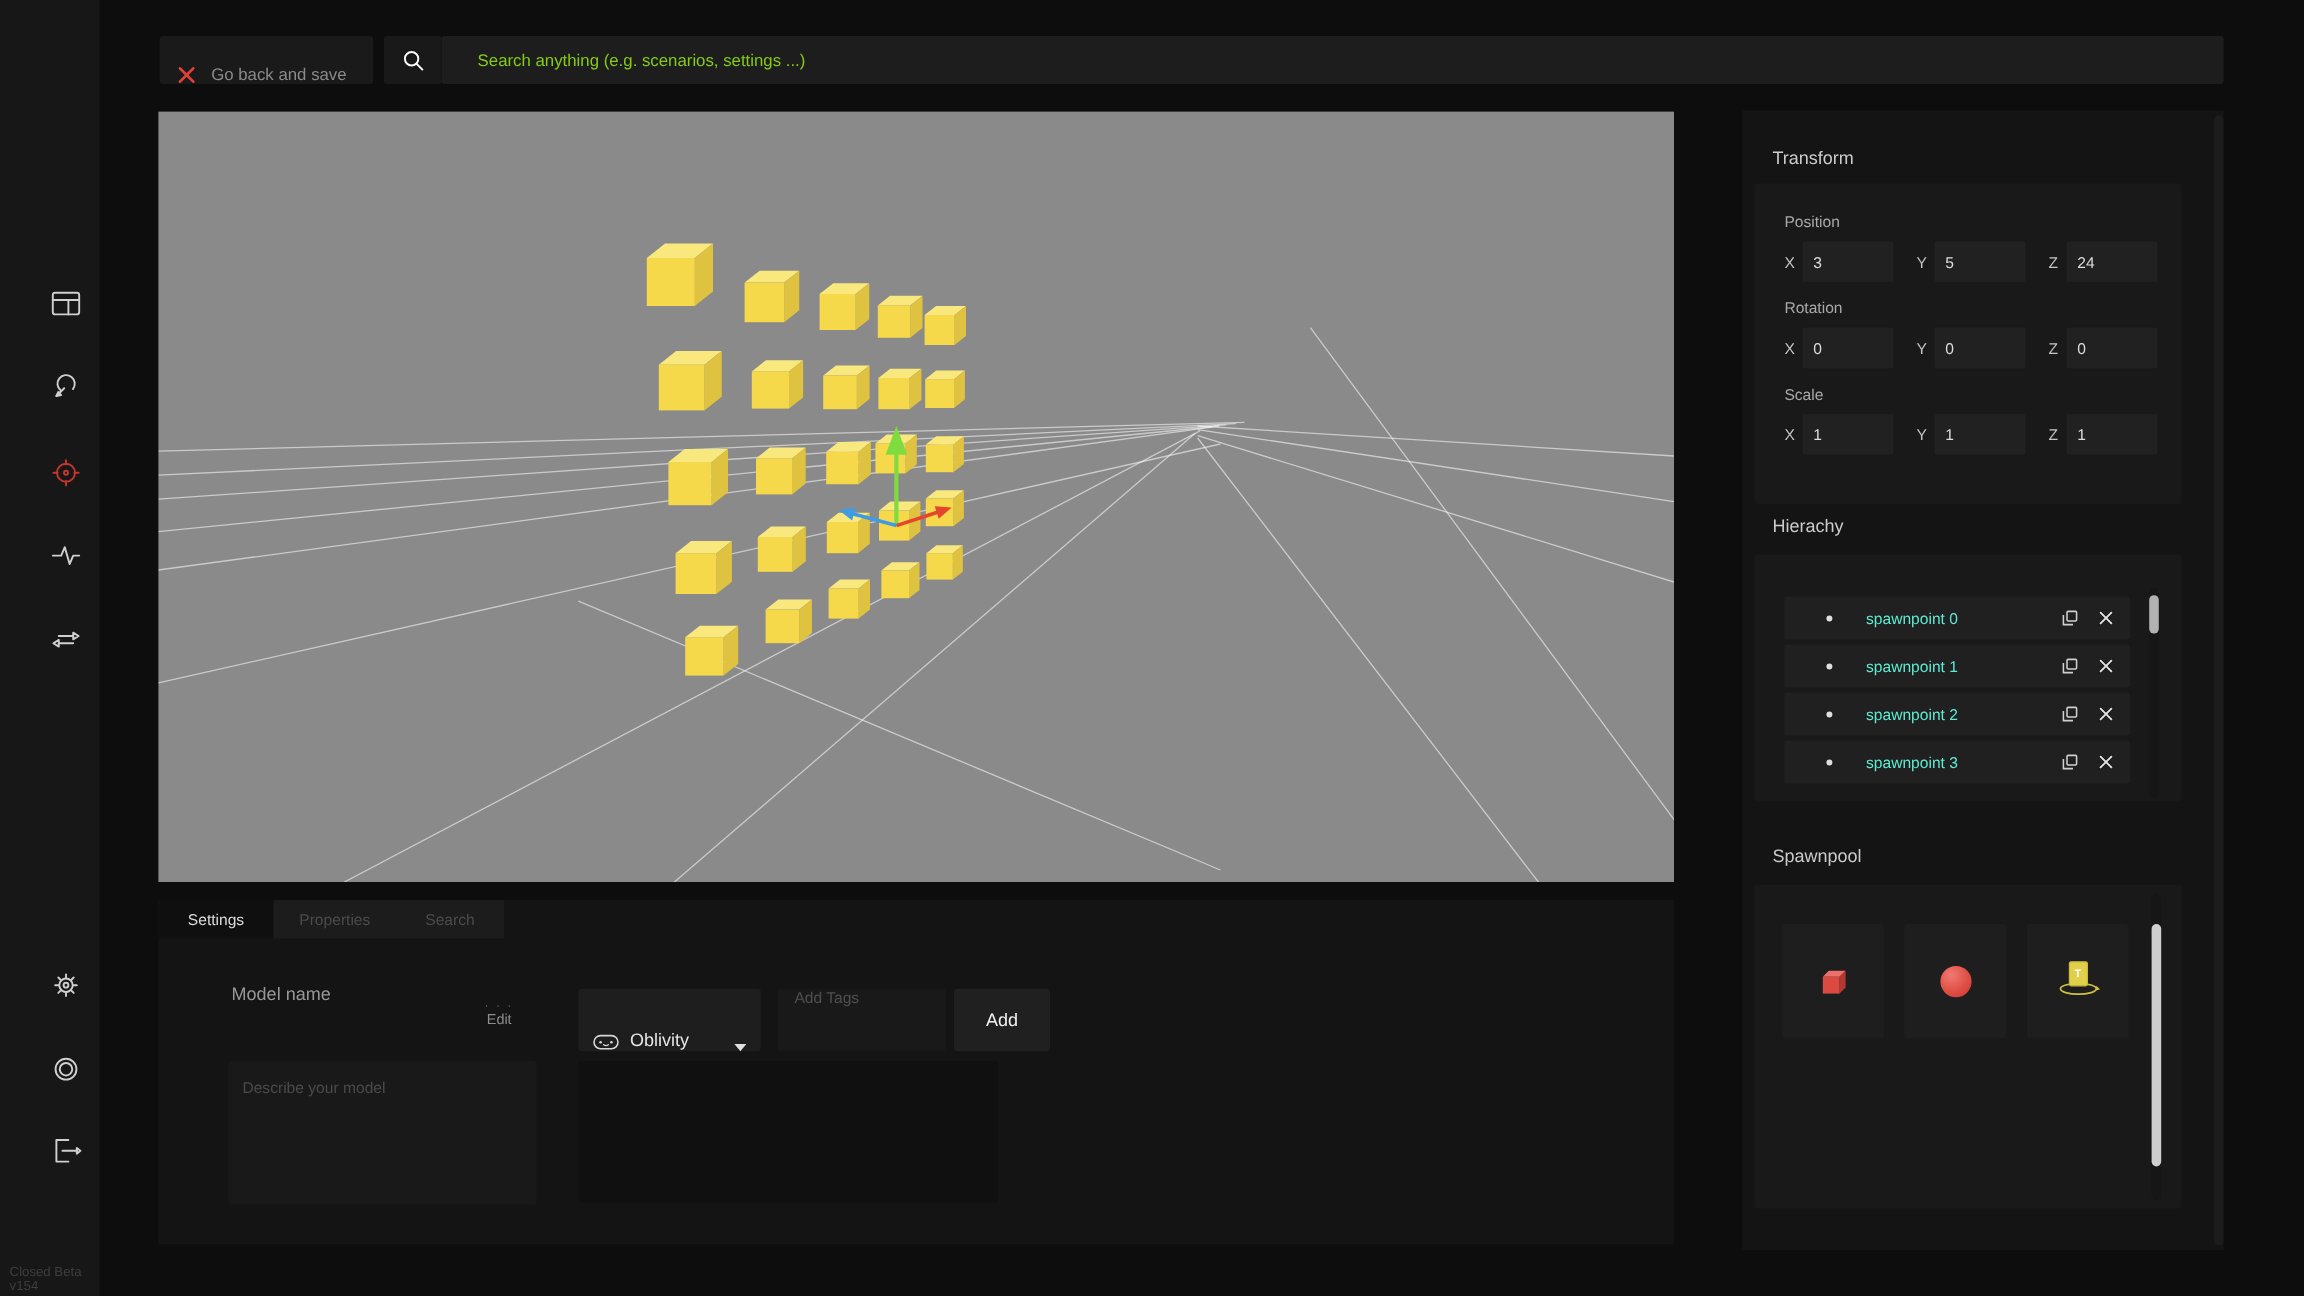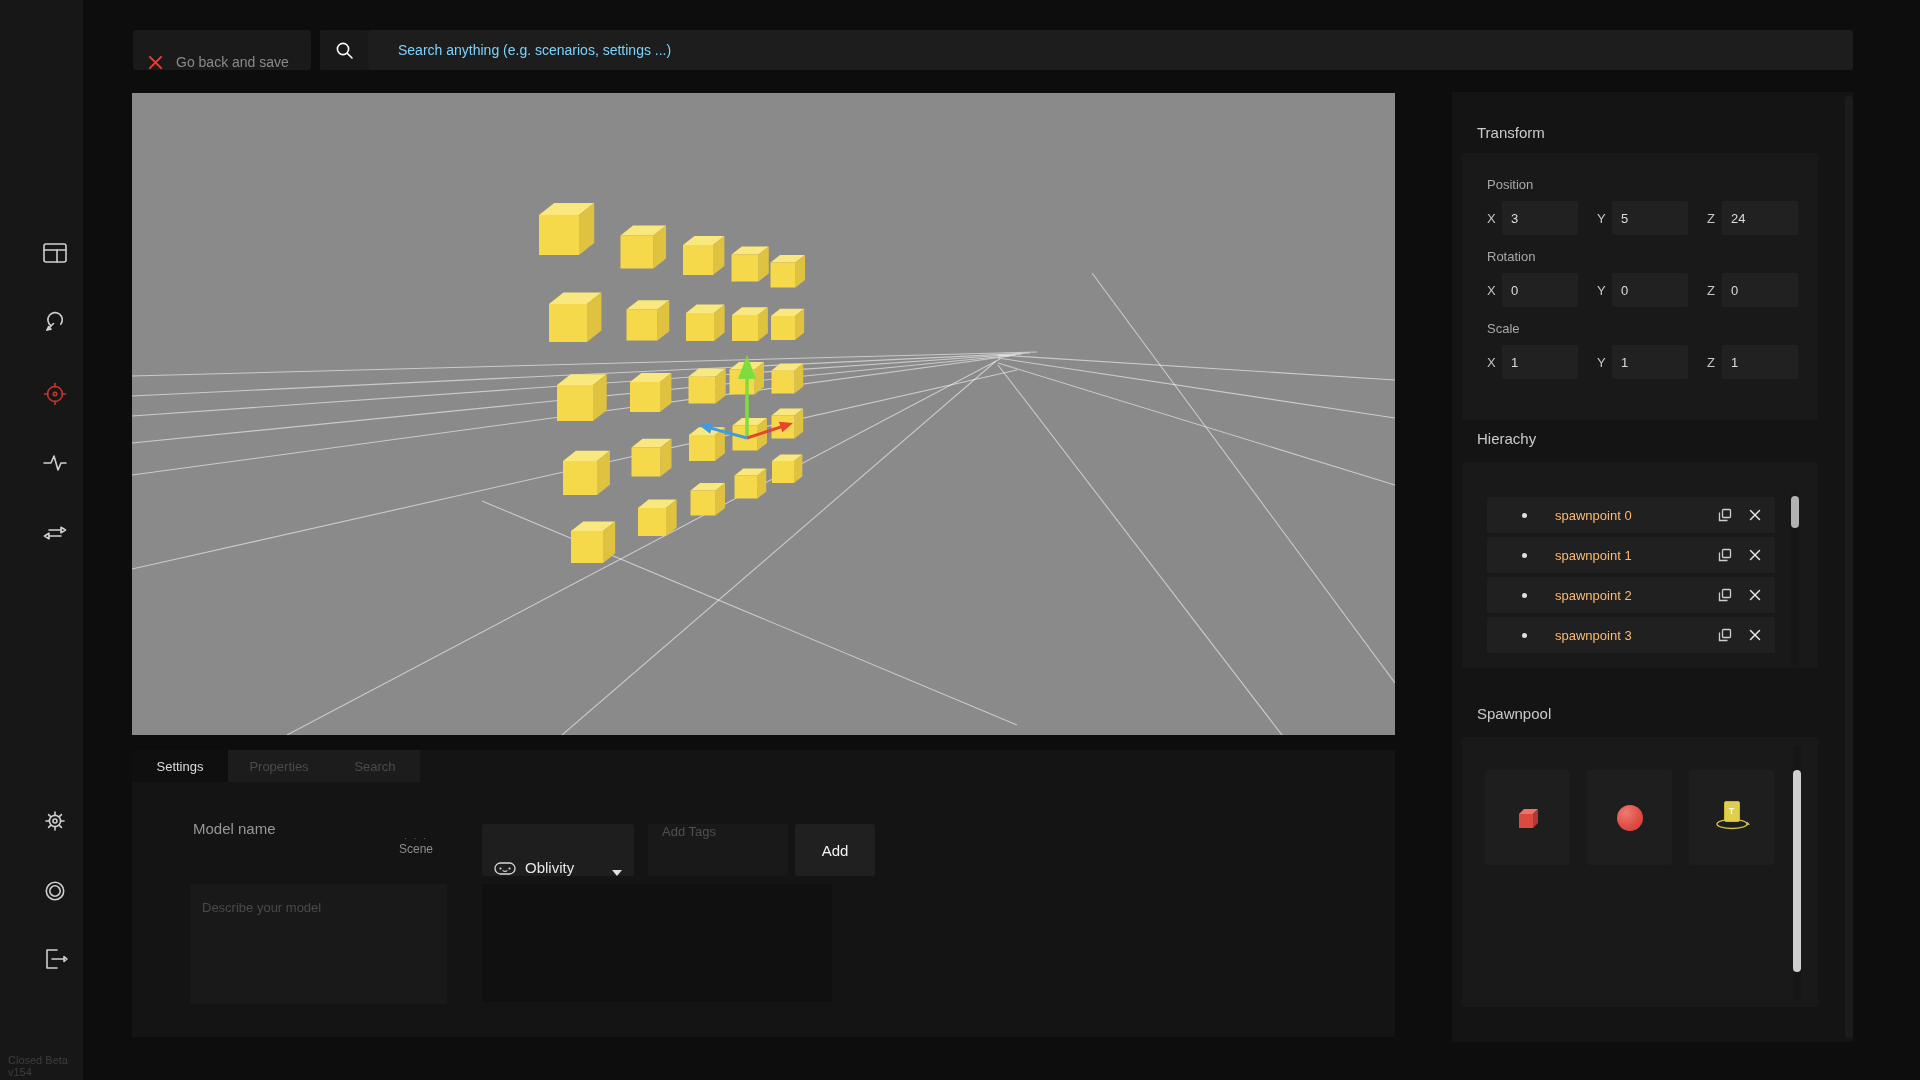--- a/index.html
+++ b/index.html
@@ -17,21 +17,21 @@
   .version { position:absolute; left:8px; top:1054px; font-size:11px; color:#3e3e3e; }
 
   
   .back-btn { left:133px; top:30px; width:178px; height:40px; background:#1a1a1a; border-radius:3px;
     display:flex; align-items:flex-end; gap:13px; padding-left:15px; cursor:pointer; }
   .back-btn span { color:#8a8a8a; font-size:14px; }
   .search-icon-box { left:320px; top:30px; width:48px; height:40px; background:#191919;
     display:flex; align-items:center; justify-content:center; border-radius:2px; }
   .search-input { left:368px; top:30px; width:1485px; height:40px; background:#1d1d1d;
     display:flex; align-items:center; padding-left:30px; border-radius:2px; cursor:text; }
-  .search-input span { color:#7dd3fc; font-size:14px; }
+  .search-input span { color:#84cc16; font-size:14px; }
 
   
   .viewport { left:132px; top:93px; width:1263px; height:642px; background:#8a8a8a; }
   .viewport svg { display:block; }
 
   
   .bottom-panel { left:132px; top:750px; width:1263px; height:287px; background:#141414; }
   .tabstrip { position:absolute; left:0; top:0; height:32px; display:flex; background:#1c1c1c; }
   .tab { height:32px; display:flex; align-items:center; justify-content:center;
     font-size:13px; color:#4b4b4b; cursor:pointer; }
@@ -67,21 +67,21 @@
   .t-row { display:flex; align-items:center; margin-bottom:14px; }
   .t-axis { width:15px; font-size:13px; color:#c5c5c5; }
   .t-input { width:76px; height:34px; background:#212121; border-radius:2px; margin-right:19px;
     display:flex; align-items:center; padding-left:9px; font-size:13px; color:#dcdcdc; cursor:text; }
 
   
   .h-box { top:370px; height:206px; padding:35px 0 0 25px; }
   .h-row { width:288px; height:36px; margin-bottom:4px; background:#202020; border-radius:2px;
     display:flex; align-items:center; padding:0 14px 0 35px; cursor:pointer; }
   .h-dot { width:5px; height:5px; border-radius:50%; background:#dedede; }
-  .h-label { margin-left:28px; font-size:13px; color:#fdba74; }
+  .h-label { margin-left:28px; font-size:13px; color:#5eead4; }
   .h-copy { margin-left:auto; display:flex; cursor:pointer; }
   .h-x { margin-left:17px; display:flex; cursor:pointer; }
   .h-scroll-track { position:absolute; left:329px; top:28px; width:8px; height:175px; background:#161616; border-radius:4px; }
   .h-scroll-thumb { position:absolute; left:0; top:6px; width:8px; height:32px; background:#b2b2b2; border-radius:4px; cursor:pointer; }
 
   
   .s-box { top:645px; height:270px; padding:33px 0 0 23px; }
   .s-tiles { display:flex; gap:17px; }
   .s-tile { width:85px; height:95px; background:#1e1e1e; border-radius:3px;
     display:flex; align-items:center; justify-content:center; cursor:pointer; }
@@ -343,21 +343,21 @@
 
   <div class="bottom-panel abs">
     <div class="tabstrip">
       <div class="tab active" style="width:96px">Settings</div>
       <div class="tab" style="width:102px">Properties</div>
       <div class="tab" style="width:90px">Search</div>
     </div>
     <div class="model-name abs">Model name</div>
     <div class="edit-block abs">
       <div class="edit-clip">· · ·</div>
-      <div class="edit-label">Scene</div>
+      <div class="edit-label">Edit</div>
     </div>
     <div class="game-select abs">
       <svg width="22" height="15" viewBox="0 0 22 15">
         <rect x="1" y="2" width="20" height="11" rx="5.5" stroke="#d8d8d8" stroke-width="1.3" fill="none"></rect>
         <circle cx="6.5" cy="7.5" r="1.1" fill="#d8d8d8"></circle>
           <circle cx="15.5" cy="7.5" r="1.1" fill="#d8d8d8"></circle>
         <path d="M9 9.6 q2 1.6 4 0" stroke="#d8d8d8" stroke-width="1.1" fill="none" stroke-linecap="round"></path>
       </svg>
       <span class="val">Oblivity</span>
       <span class="caret"></span>

